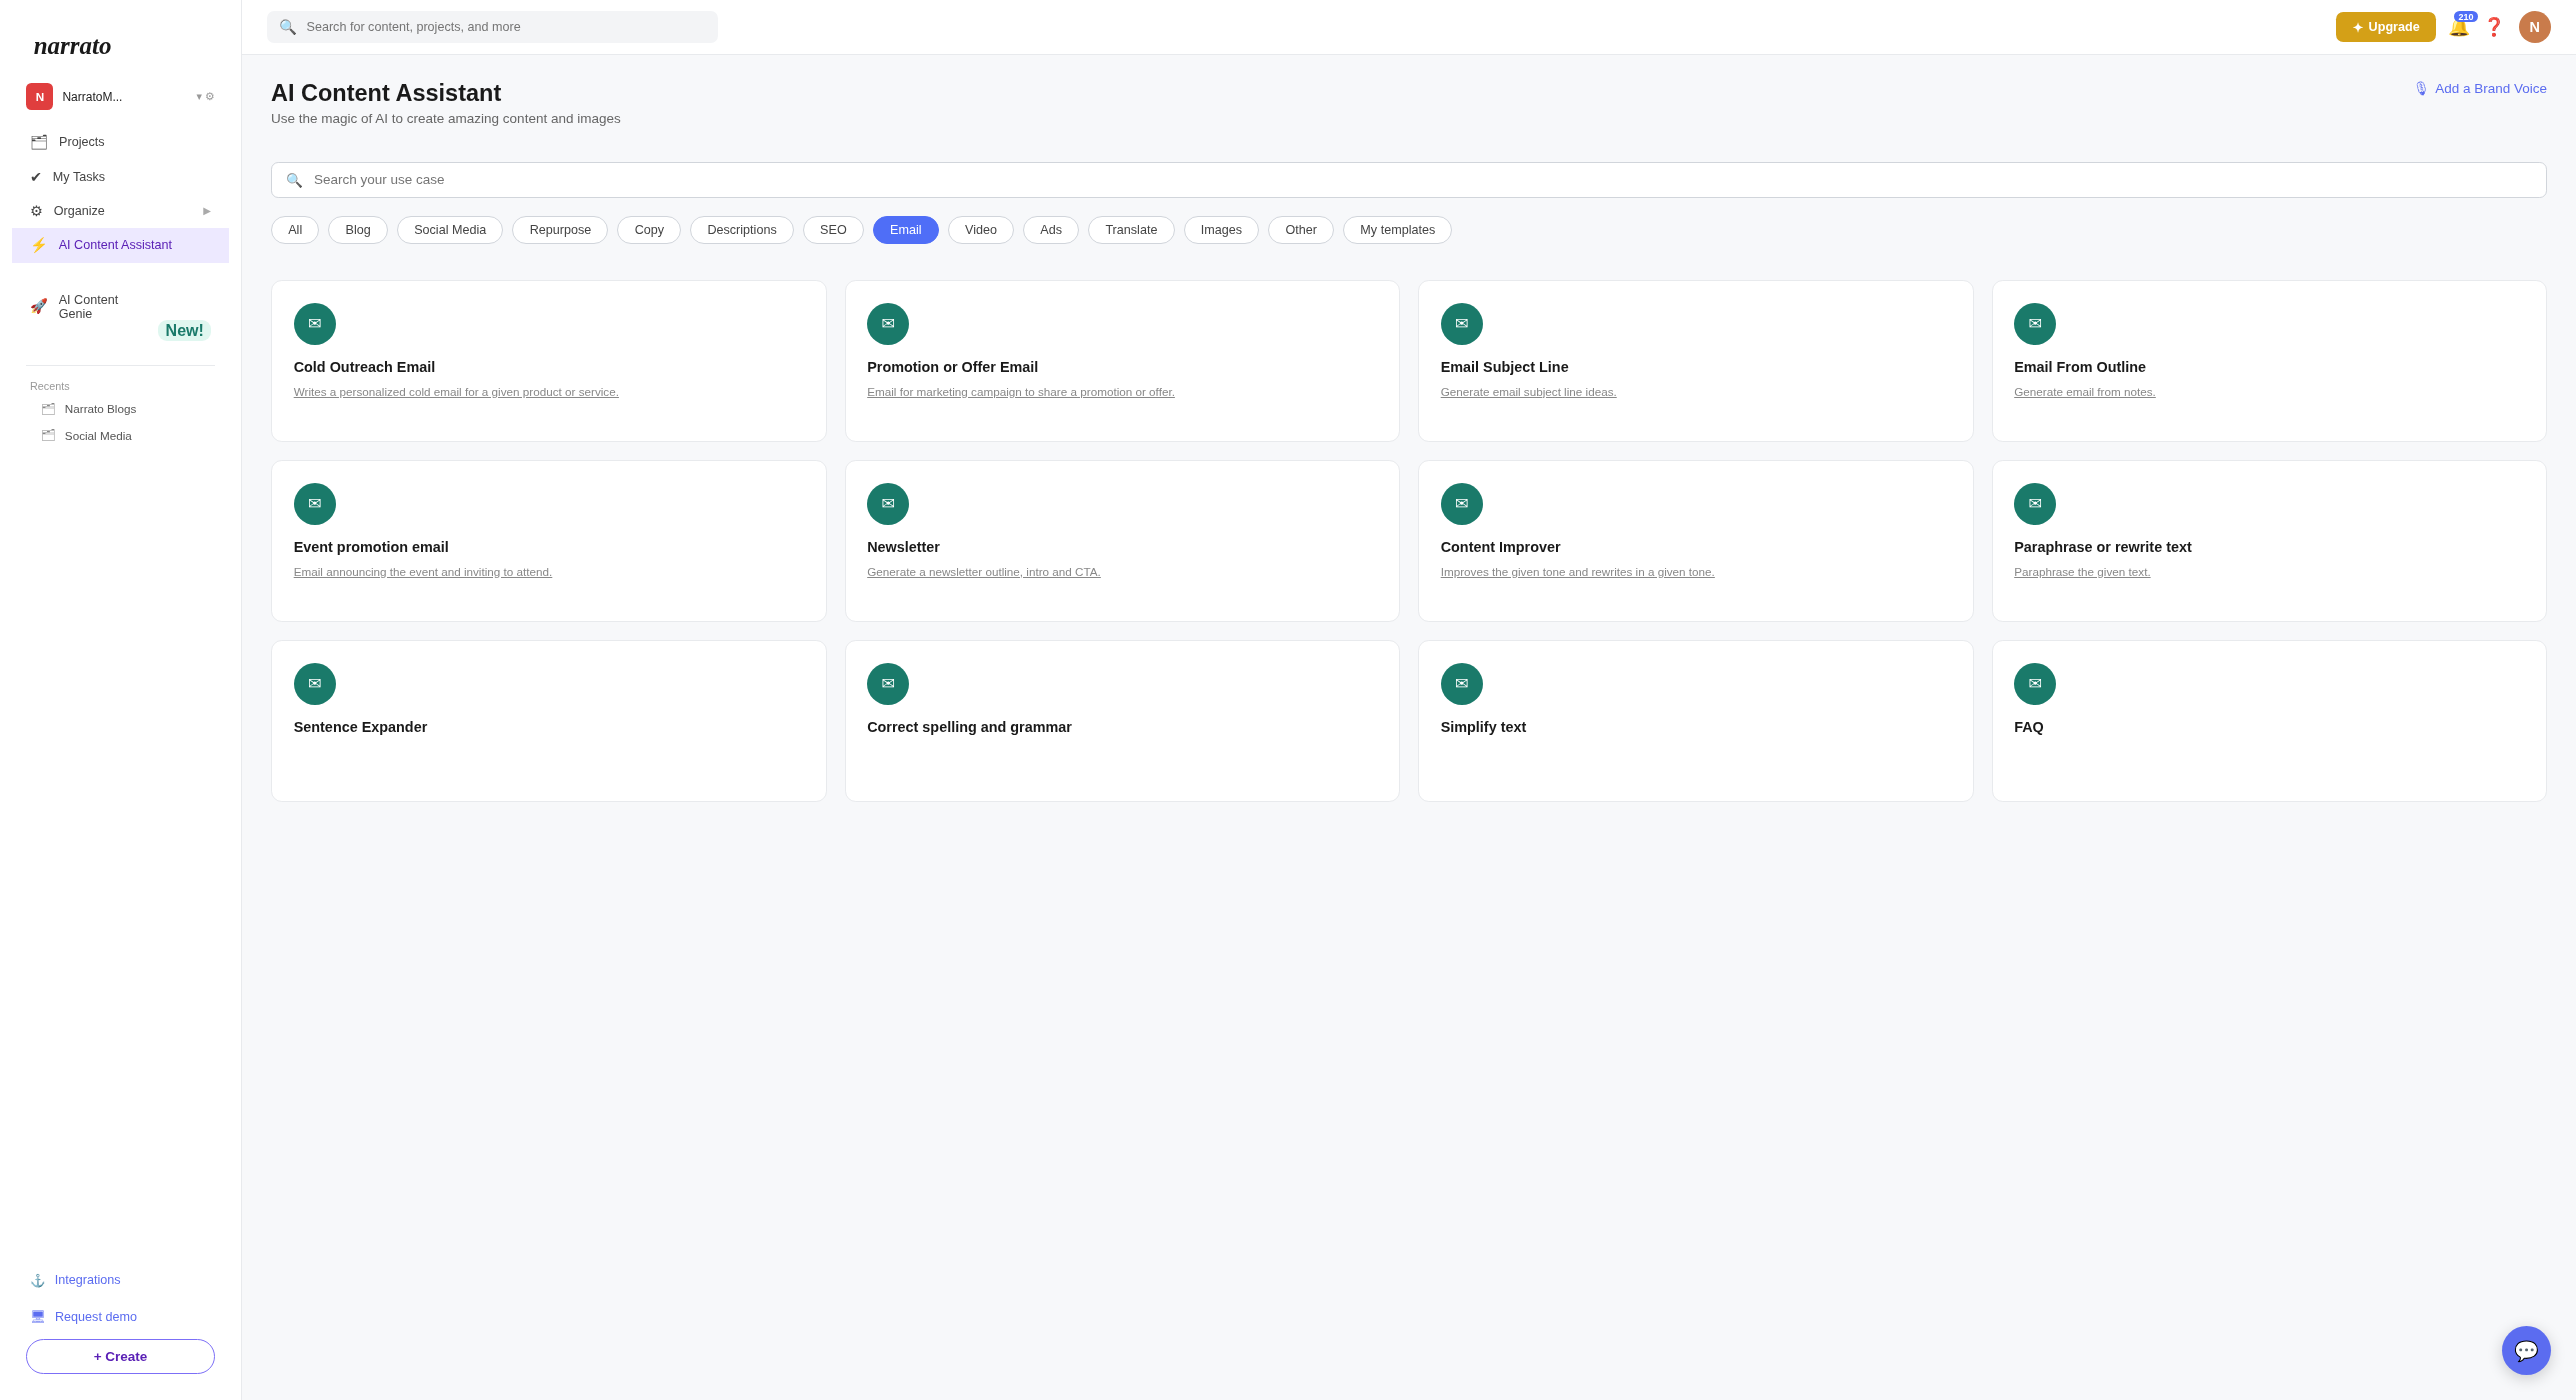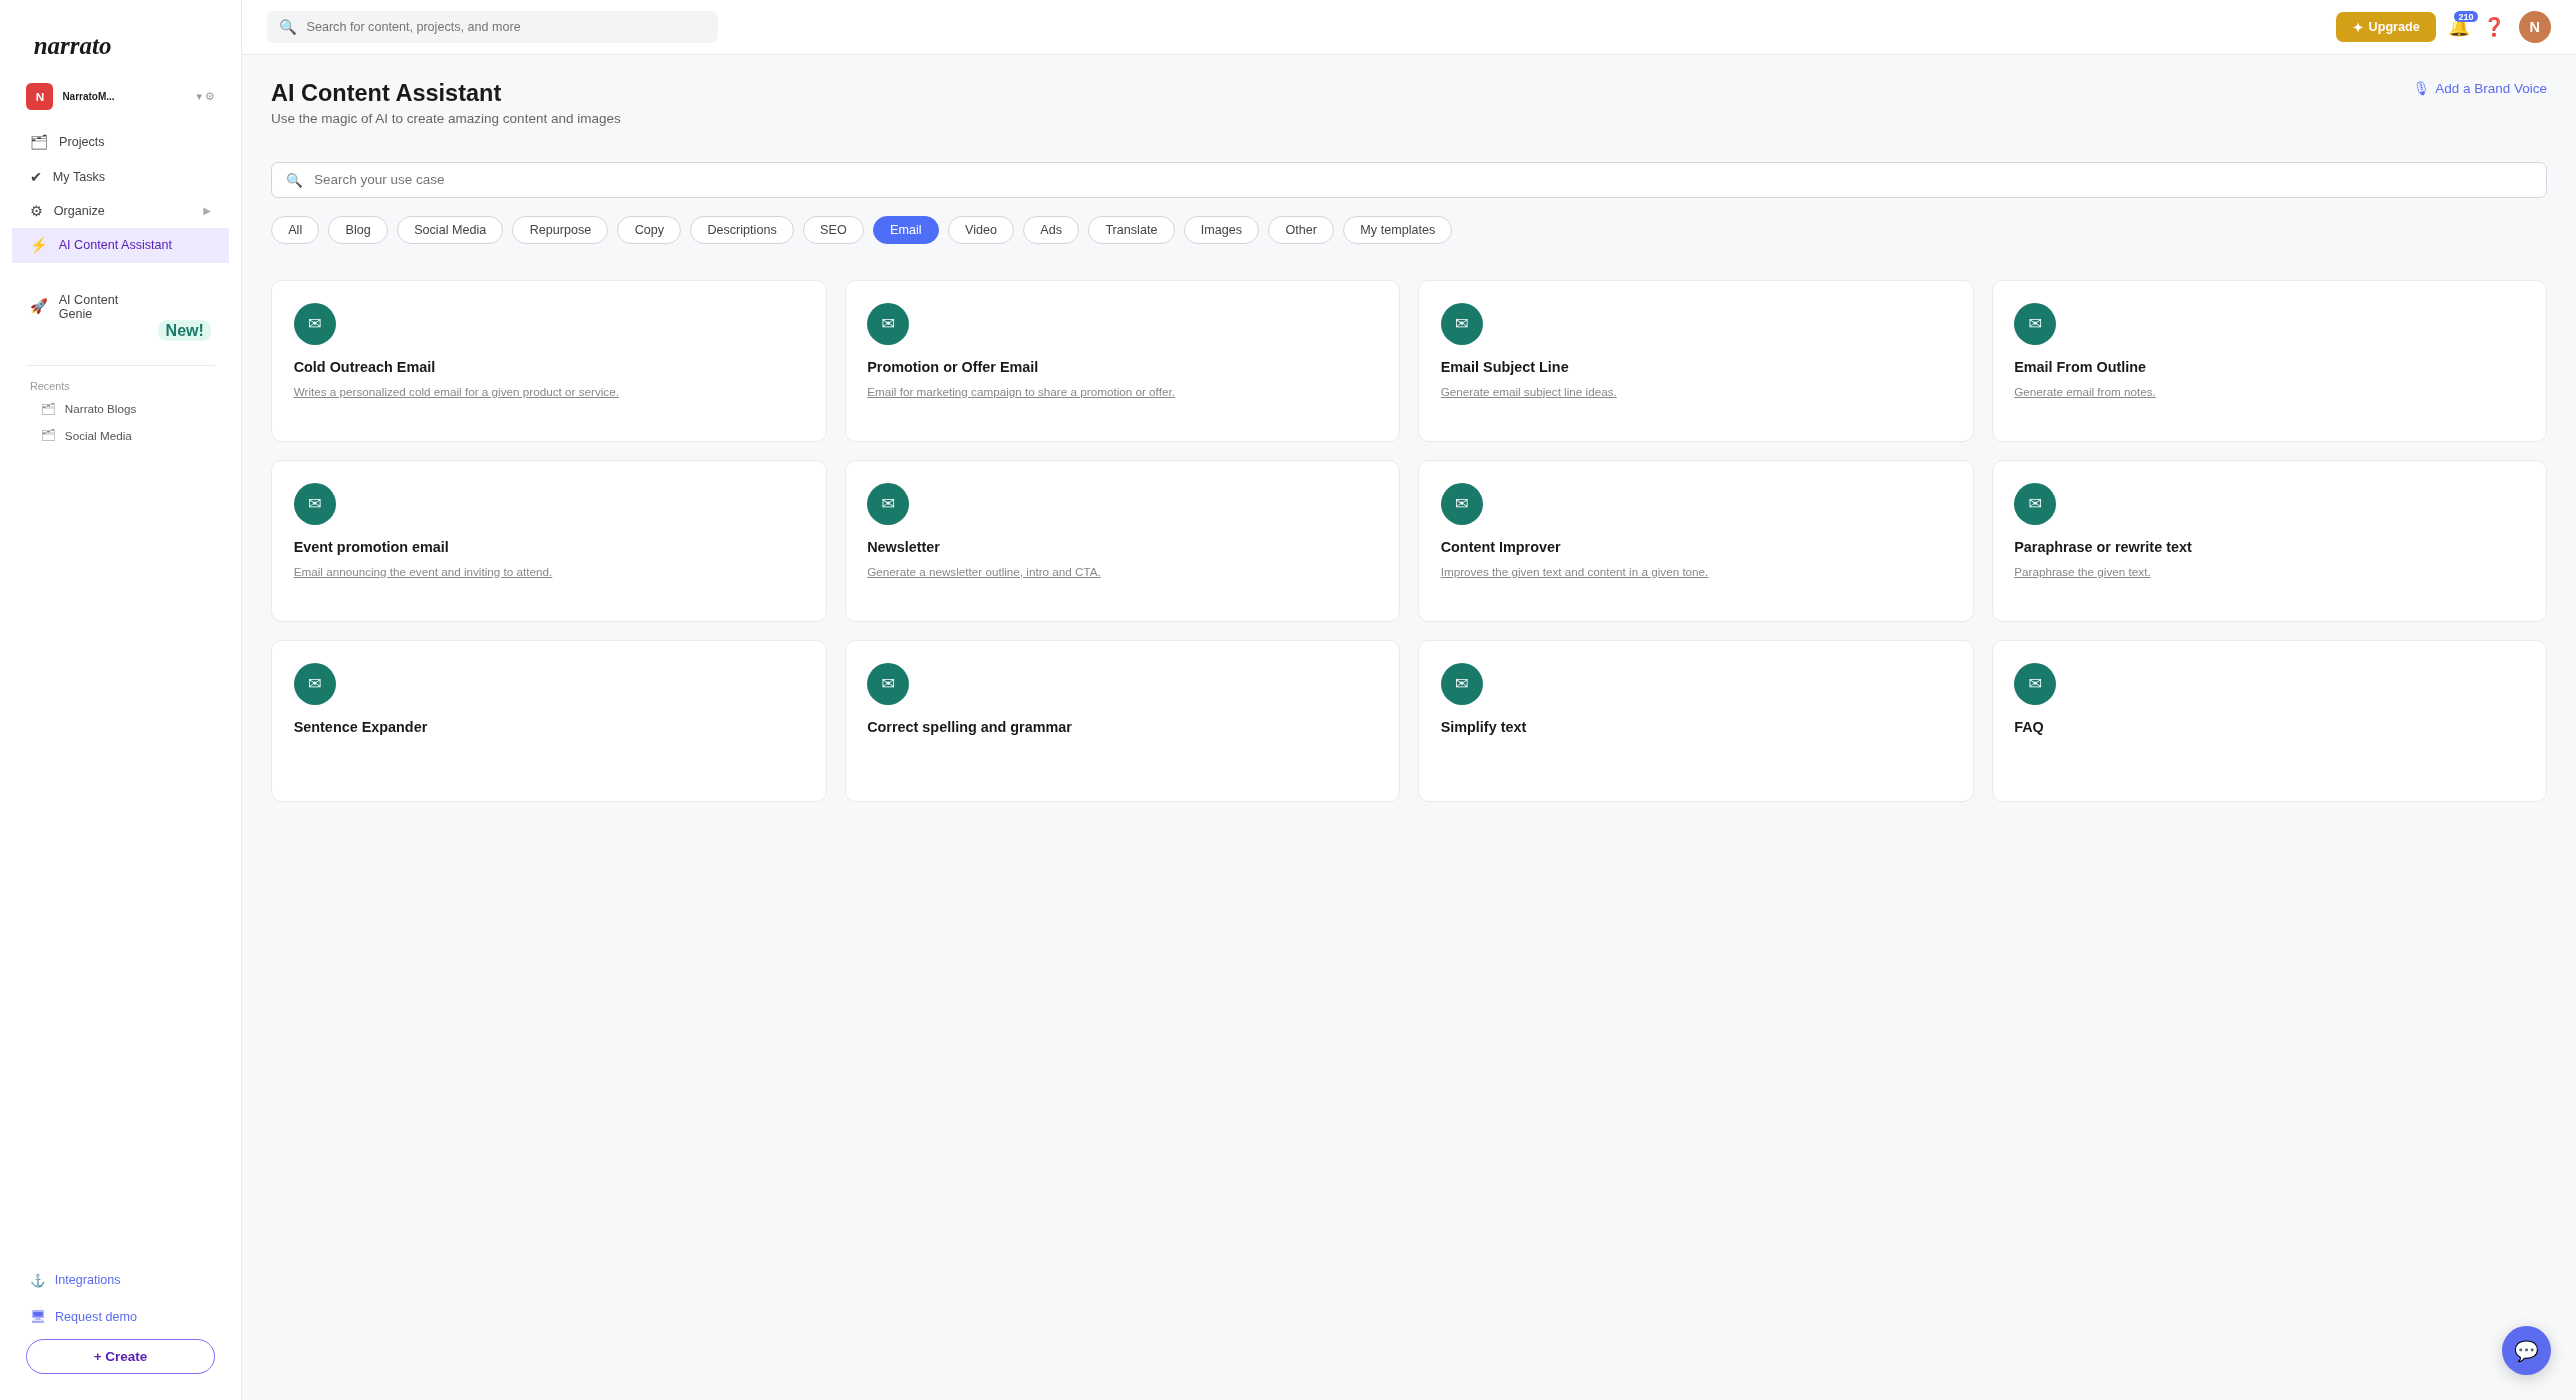--- a/index.html
+++ b/index.html
@@ -18,21 +18,21 @@
     .sidebar-logo span { font-style: italic; }
     .sidebar-org {
       display: flex; align-items: center; padding: 7.2px 14.4px 7.2px;
       gap: 9px; cursor: pointer;
     }
     .sidebar-org-avatar {
       width: 27px; height: 27px; border-radius: 5.4px; background: #e03e3e;
       display: flex; align-items: center; justify-content: center;
       color: #fff; font-weight: 700; font-size: 11.7px;
     }
-    .sidebar-org-name { font-size: 10px; font-weight: 700; color: #222; flex: 1; }
+    .sidebar-org-name { font-size: 12px; font-weight: 400; color: #222; flex: 1; }
     .sidebar-org-icons { display: flex; gap: 5.4px; color: #999; font-size: 10.8px; }
     .sidebar-nav { padding: 7.2px 0; }
     .sidebar-nav-item {
       display: flex; align-items: center; gap: 10.8px; padding: 9px 18px;
       cursor: pointer; color: #444; font-size: 12.6px; border-radius: 0;
       transition: background 0.15s;
     }
     .sidebar-nav-item.active { background: #ede9ff; color: #5b21b6; font-weight: 500; }
     .sidebar-nav-item .nav-icon { font-size: 14.4px; }
     .sidebar-divider { height: 0.9px; background: #e8eaed; margin: 7.2px 14.4px; }
@@ -314,21 +314,21 @@
       <span class="card-icon">✉</span>
     </div>
     <div class="card-title">Newsletter</div>
     <div class="card-desc">Generate a newsletter outline, intro and CTA.</div>
   </div>
         <div class="card">
     <div class="card-icon-wrap">
       <span class="card-icon">✉</span>
     </div>
     <div class="card-title">Content Improver</div>
-    <div class="card-desc">Improves the given text and content in a given tone.</div>
+    <div class="card-desc">Improves the given tone and rewrites in a given tone.</div>
   </div>
         <div class="card">
     <div class="card-icon-wrap">
       <span class="card-icon">✉</span>
     </div>
     <div class="card-title">Paraphrase or rewrite text</div>
     <div class="card-desc">Paraphrase the given text.</div>
   </div>
         <div class="card">
     <div class="card-icon-wrap">

